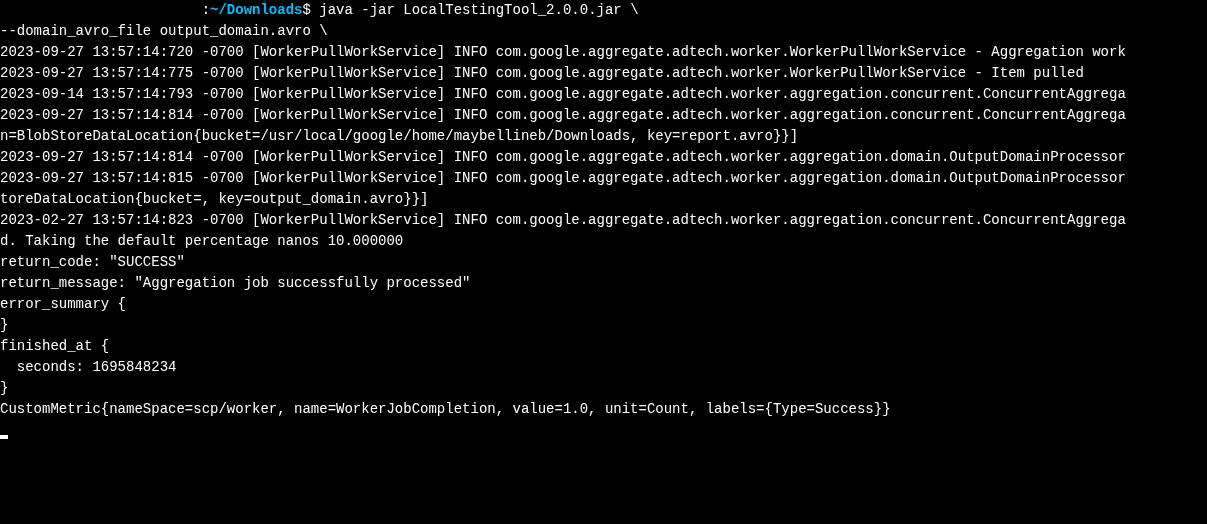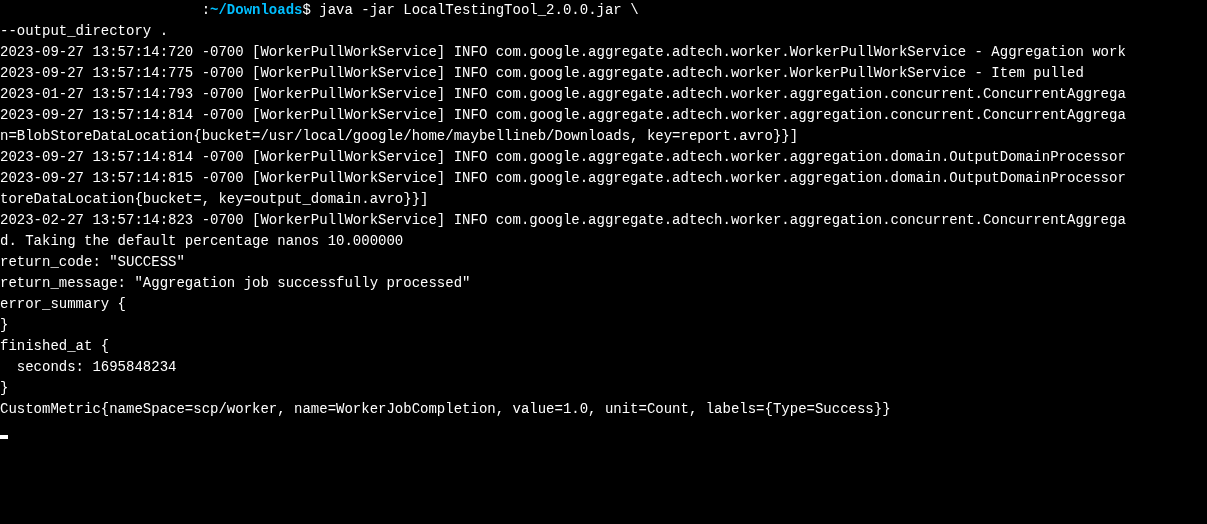--- a/index.html
+++ b/index.html
@@ -45,24 +45,24 @@
       background: #ffffff;
       vertical-align: bottom;
       margin-bottom: 2px;
     }
   </style>
 </head>
 <body>
 
 <div class="terminal">
   <span class="line"><span class="redacted">                        </span><span>:</span><span class="cyan">~/Downloads</span><span class="prompt-dollar">$ </span><span>java -jar LocalTestingTool_2.0.0.jar \</span></span>
-  <span class="line">--output_directory .</span>
+  <span class="line">--domain_avro_file output_domain.avro \</span>
   <span class="line">2023-09-27 13:57:14:720 -0700 [WorkerPullWorkService] INFO com.google.aggregate.adtech.worker.WorkerPullWorkService - Aggregation work</span>
   <span class="line">2023-09-27 13:57:14:775 -0700 [WorkerPullWorkService] INFO com.google.aggregate.adtech.worker.WorkerPullWorkService - Item pulled</span>
-  <span class="line">2023-01-27 13:57:14:793 -0700 [WorkerPullWorkService] INFO com.google.aggregate.adtech.worker.aggregation.concurrent.ConcurrentAggrega</span>
+  <span class="line">2023-09-14 13:57:14:793 -0700 [WorkerPullWorkService] INFO com.google.aggregate.adtech.worker.aggregation.concurrent.ConcurrentAggrega</span>
   <span class="line">2023-09-27 13:57:14:814 -0700 [WorkerPullWorkService] INFO com.google.aggregate.adtech.worker.aggregation.concurrent.ConcurrentAggrega</span>
   <span class="line">n=BlobStoreDataLocation{bucket=/usr/local/google/home/maybellineb/Downloads, key=report.avro}}]</span>
   <span class="line">2023-09-27 13:57:14:814 -0700 [WorkerPullWorkService] INFO com.google.aggregate.adtech.worker.aggregation.domain.OutputDomainProcessor</span>
   <span class="line">2023-09-27 13:57:14:815 -0700 [WorkerPullWorkService] INFO com.google.aggregate.adtech.worker.aggregation.domain.OutputDomainProcessor</span>
   <span class="line">toreDataLocation{bucket=, key=output_domain.avro}}]</span>
   <span class="line">2023-02-27 13:57:14:823 -0700 [WorkerPullWorkService] INFO com.google.aggregate.adtech.worker.aggregation.concurrent.ConcurrentAggrega</span>
   <span class="line">d. Taking the default percentage nanos 10.000000</span>
   <span class="line">return_code: "SUCCESS"</span>
   <span class="line">return_message: "Aggregation job successfully processed"</span>
   <span class="line">error_summary {</span>

